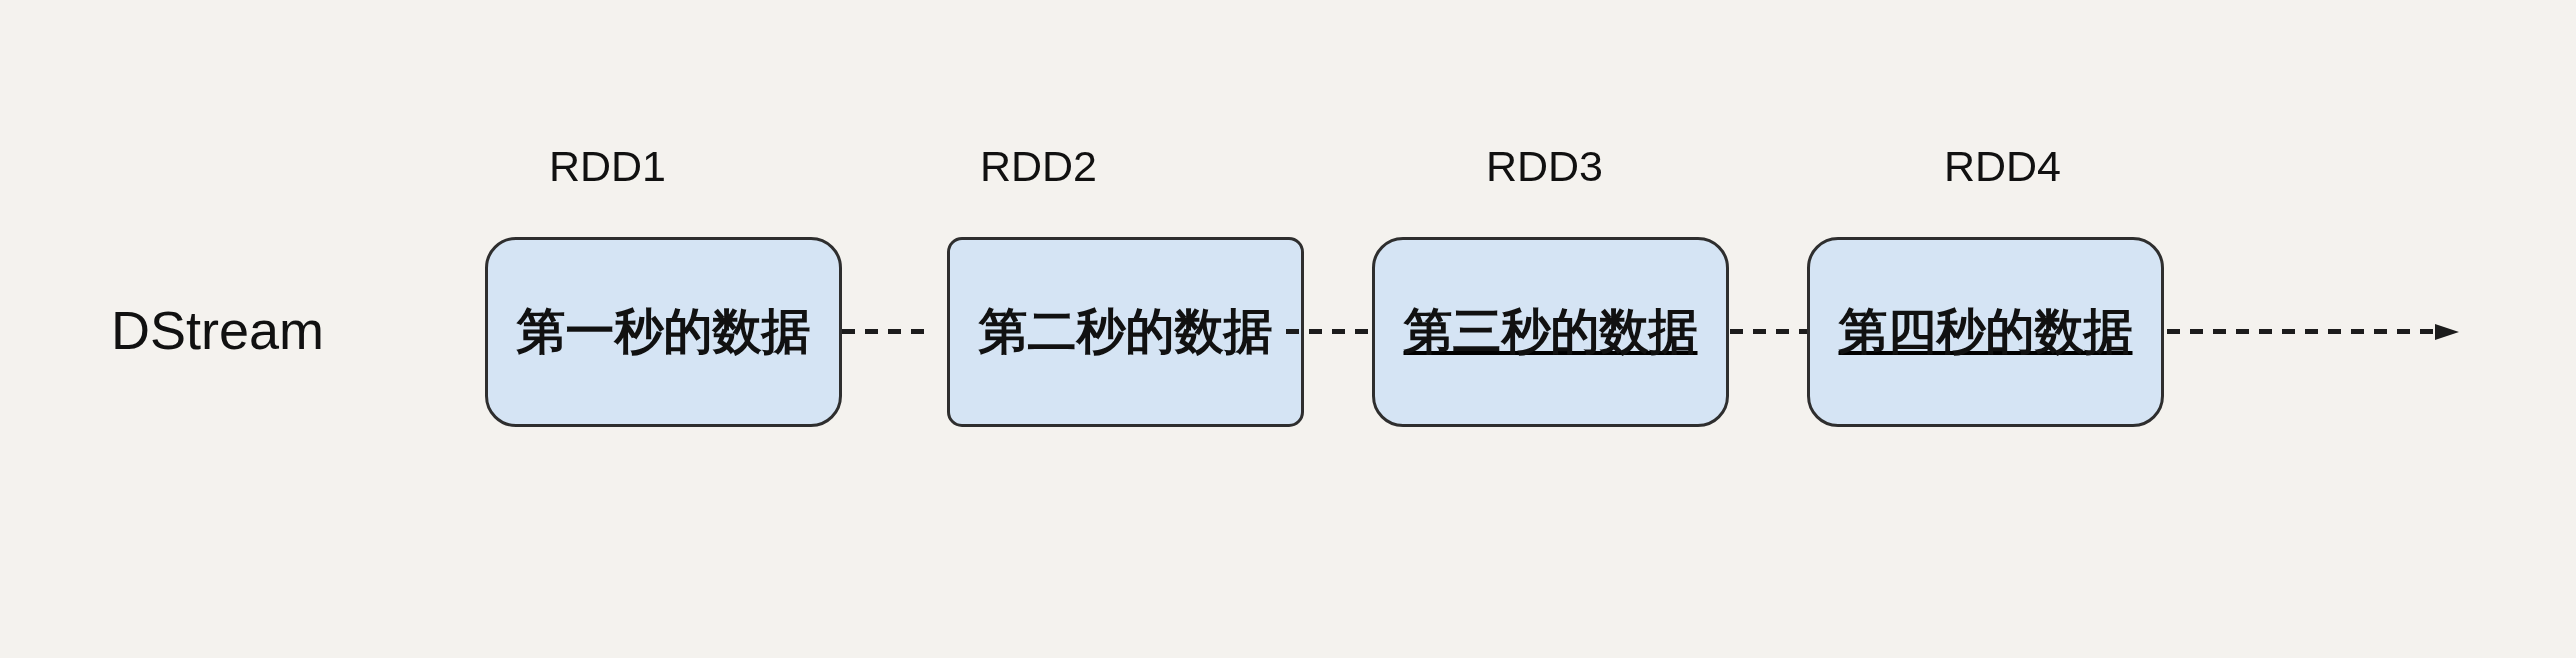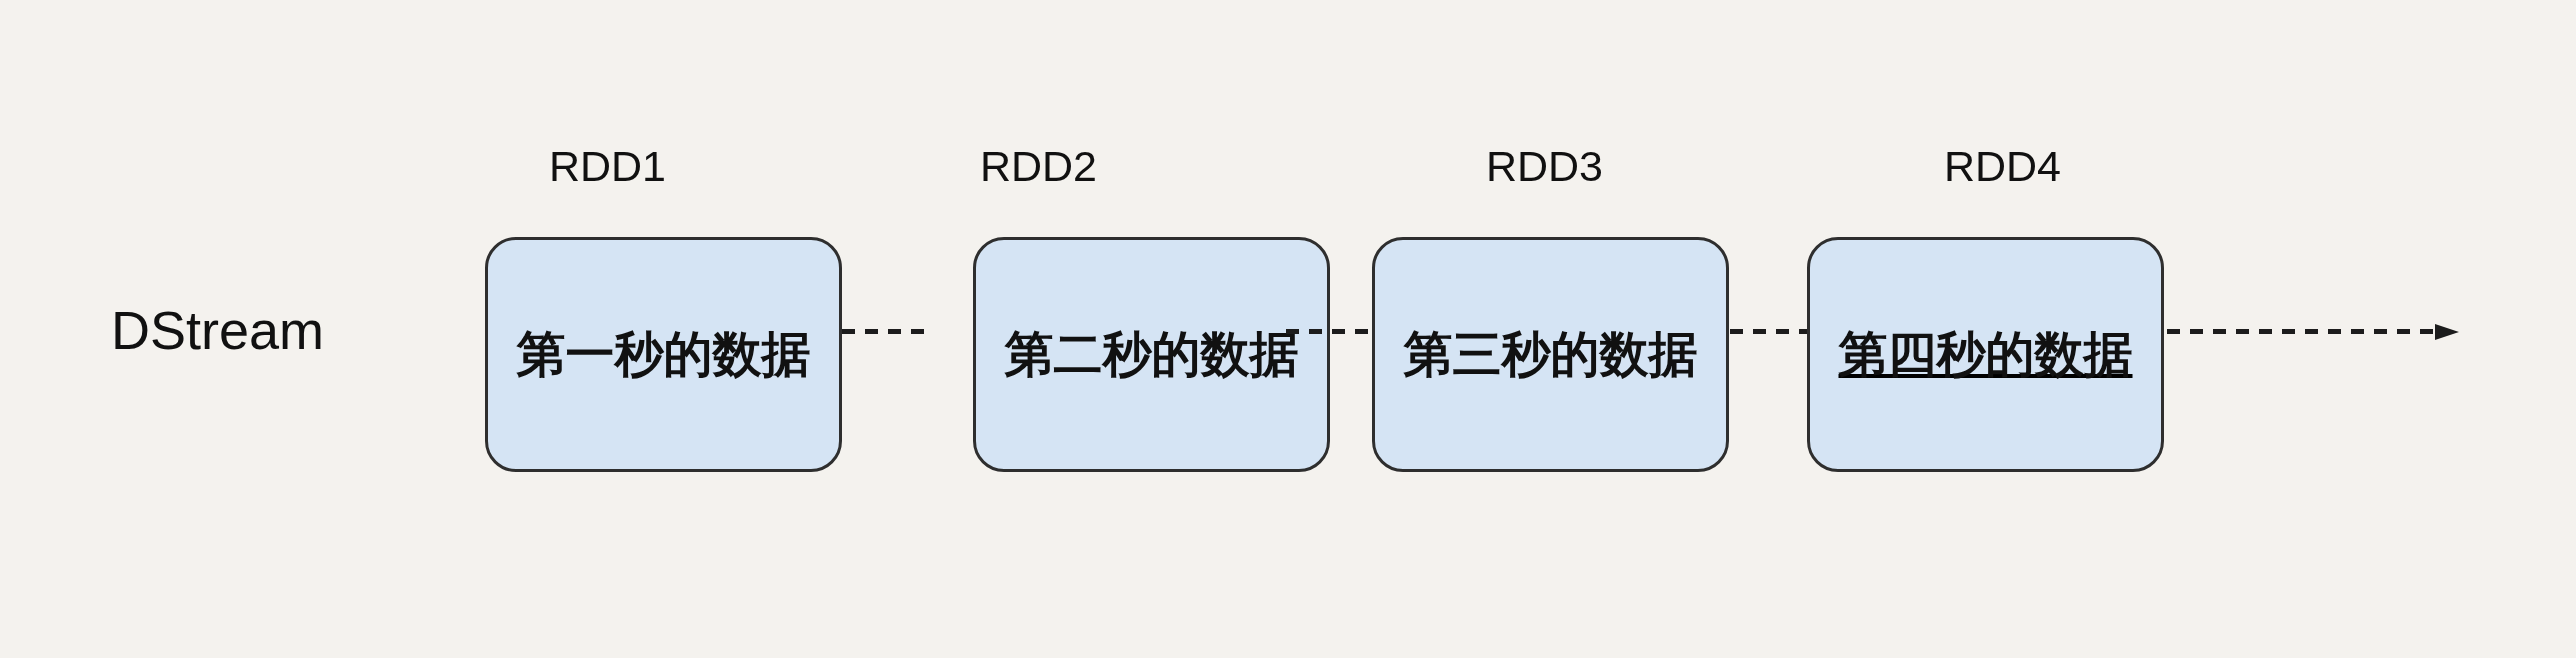--- a/index.html
+++ b/index.html
@@ -41,32 +41,32 @@
     white-space: nowrap;
   }
   .rdd-label.n0 { left: 499px; }
   .rdd-label.n1 { left: 930px; }
   .rdd-label.n2 { left: 1386px; text-align: right; }
   .rdd-label.n3 { left: 1894px; }
   .rdd-box {
     position: absolute;
     top: 237px;
     width: 357px;
-    height: 235px;
+    height: 190px;
     box-sizing: border-box;
     background: var(--box-fill);
     border: 3.8px solid var(--box-border);
     border-radius: 31px;
     display: flex;
     align-items: center;
     justify-content: center;
   }
   .rdd-box.n0 { left: 485px; }
-  .rdd-box.n1 { left: 973px; }
-  .rdd-box.n2 { left: 1372px; }
+  .rdd-box.n1 { left: 947px; border-radius: 15px; }
+  .rdd-box.n2 { left: 1372px; text-decoration: underline; }
   .rdd-box.n3 { left: 1807px; text-decoration: underline; }
   .rdd-box .box-text {
     font-size: 49px;
     font-weight: 700;
     color: var(--text);
     white-space: nowrap;
   }
   .dashed-line {
     position: absolute;
     top: 329px;

